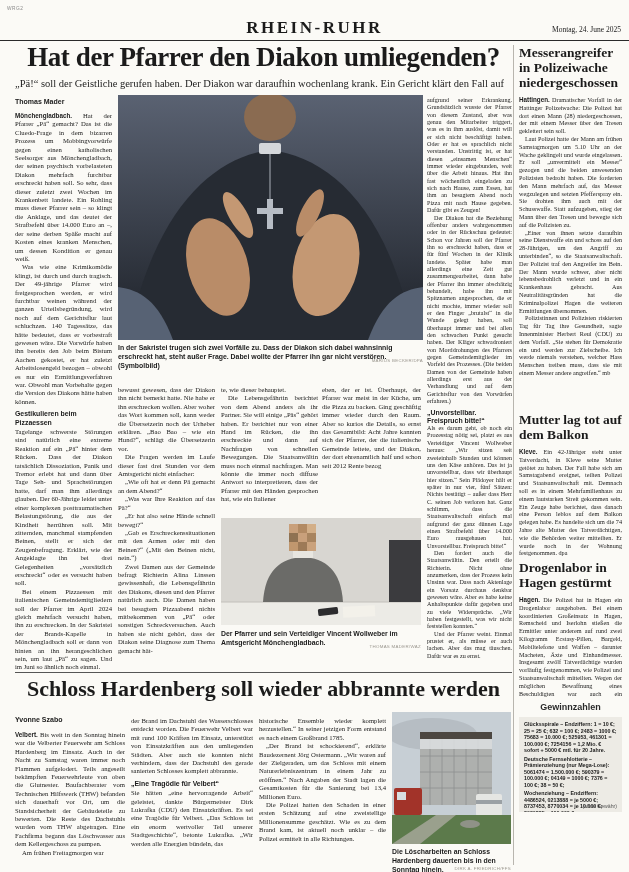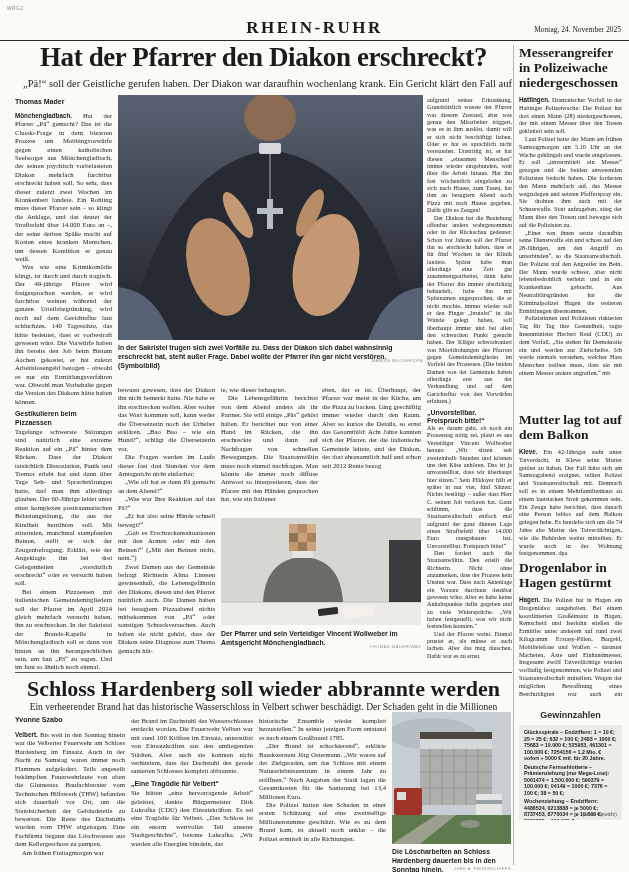--- a/index.html
+++ b/index.html
@@ -14,21 +14,21 @@
   .section-title{ position:absolute; left:0; right:0; top:18px; text-align:center;
     font-size:17px; font-weight:bold; letter-spacing:2.5px;}
   .edition-date{ position:absolute; right:8px; top:25px; font-size:7.5px; color:#222;}
   .mast-rule{ position:absolute; left:0; right:0; top:40px; height:1px; background:#2a2a2a;}
   
   .v-rule{ position:absolute; left:513px; top:45px; width:1px; height:820px; background:#b8b5ae;}
   .h-rule{ position:absolute; left:15px; top:672px; width:497px; height:1px; background:#555;}
   
   .lead-headline{ position:absolute; left:15px; top:42px; width:497px; text-align:center;
     font-size:27px; font-weight:bold; letter-spacing:-0.4px; white-space:nowrap; overflow:hidden;}
-  .lead-dek{ position:absolute; left:15px; top:78px; width:497px; text-align:right;
+  .lead-dek{ position:absolute; left:15px; top:78px; width:497px; text-align:left;
     font-size:10.5px; white-space:nowrap; overflow:hidden;}
   .byline{ position:absolute; font:bold 7px "Liberation Sans",sans-serif;}
   #byline-lead{ left:15px; top:98px; width:97px;}
   .bcol{ position:absolute; font-size:6.7px; line-height:8.4px; text-align:justify; overflow:hidden;}
   .bcol p{ text-indent:7px; }
   .bcol p:first-child{ text-indent:0; }
   .bcol p.crosshead{ font-family:"Liberation Sans",sans-serif; font-weight:bold; font-size:6.9px;
     text-indent:0; text-align:left; margin-top:4px; margin-bottom:1px;}
   .bcol p.crosshead + p{ text-indent:0; }
   b.lead-in{ font-family:"Liberation Sans",sans-serif; font-size:6.3px;}
@@ -52,21 +52,21 @@
   
   .sidebar{ position:absolute; left:519px; top:45px; width:103px; height:822px; overflow:hidden;}
   .sb-h{ font-size:13.5px; line-height:15px; font-weight:bold; text-align:left;}
   .sb-h.second{ }
   .sb-body{ font-size:6.2px; line-height:7.8px; text-align:justify; overflow:hidden; margin-top:6px;}
   .sb-body p{ text-indent:6px;}
   .sb-body p:first-child{ text-indent:0;}
   #sb-body1{ height:316px;}
   #sb-body2{ height:112px;}
   #sb-body3{ height:102px;}
-  .lot-h{ margin-top:12px; text-align:center; font:bold 9px "Liberation Sans",sans-serif; color:#2b2b2b;}
+  .lot-h{ margin-top:4px; text-align:center; font:bold 9px "Liberation Sans",sans-serif; color:#2b2b2b;}
   .lot-box{ position:relative; margin-top:5px; background:#edebe5; padding:4px 5px 9px;
     font:bold 5.3px/6.5px "Liberation Sans",sans-serif; height:95px; overflow:hidden;}
   .lot-box p{ margin-bottom:2px; text-align:left;}
   .lot-note{ position:absolute; right:5px; bottom:3px; font:normal 5.2px "Liberation Sans",sans-serif; color:#555;}
   
   .bottom-headline{ position:absolute; left:15px; top:676px; width:497px; text-align:center;
     font-size:22px; font-weight:bold; white-space:nowrap; overflow:hidden;}
   .bottom-dek{ position:absolute; left:15px; top:702px; width:497px; text-align:center;
     font-size:9.5px; white-space:nowrap; overflow:hidden;}
   #byline-bottom{ left:15px; top:716px; width:110px;}
@@ -74,24 +74,24 @@
   #colb2{ left:131px; top:717px; width:122px; height:150px;}
   #colb3{ left:259px; top:717px; width:127px; height:150px;}
 </style>
 </head>
 <body>
 
 <div class="page">
 
   <div class="plate">WRG2</div>
   <div class="section-title">RHEIN-RUHR</div>
-  <div class="edition-date">Montag, 24. November 2025</div>
+  <div class="edition-date">Montag, 24. June 2025</div>
   <div class="mast-rule"></div>
 
-  <h1 class="lead-headline">Hat der Pfarrer den Diakon erschreckt?</h1>
+  <h1 class="lead-headline">Hat der Pfarrer den Diakon umliegenden?</h1>
   <div class="lead-dek">„Pä!“ soll der Geistliche gerufen haben. Der Diakon war daraufhin wochenlang krank. Ein Gericht klärt den Fall auf</div>
   <div class="byline" id="byline-lead">Thomas Mader</div>
 
   <div class="bcol" id="col1">
       <p><b class="lead-in">Mönchengladbach.</b> Hat der Pfarrer „Pä“ gemacht? Das ist die Cluedo-Frage in dem bizarren Prozess um Mobbingvorwürfe gegen einen katholischen Seelsorger aus Mönchengladbach, der seinen psychisch vorbelasteten Diakon mehrfach furchtbar erschreckt haben soll. So sehr, dass dieser zuletzt zwei Wochen im Krankenbett landete. Ein Rohling muss dieser Pfarrer sein – so klingt die Anklage, und das deutet der Strafbefehl über 14.000 Euro an –, der seine derben Späße macht auf Kosten eines kranken Menschen, um dessen Kondition er genau weiß.</p>
       <p>Was wie eine Krimikomödie klingt, ist durch und durch tragisch. Der 49-jährige Pfarrer wird freigesprochen werden, er wird furchtbar weinen während der ganzen Urteilsbegründung, wird noch auf dem Gerichtsflur laut schluchzen. 140 Tagessätze, das hätte bedeutet, dass er vorbestraft gewesen wäre. Die Vorwürfe haben ihn bereits den Job beim Bistum Aachen gekostet, er hat zuletzt Arbeitslosengeld bezogen – obwohl es nur ein Ermittlungsverfahren war. Obwohl man Vorbehalte gegen die Version des Diakons hätte haben können.</p>
       <p class="crosshead">Gestikulieren beim Pizzaessen</p>
       <p>Tagelange schwerste Störungen sind natürlich eine extreme Reaktion auf ein „Pä“ hinter dem Rücken. Dass der Diakon tatsächlich Dissoziation, Panik und Tremor erlebt hat und dann über Tage Seh- und Sprachstörungen hatte, darf man ihm allerdings glauben. Der 60-Jährige leidet unter einer komplexen posttraumatischen Belastungstörung, die aus der Kindheit herrühren soll. Mit zitternden, manchmal stampfenden Beinen, stellt er sich der Zeugenbefragung. Erklärt, wie der Angeklagte ihn bei drei Gelegenheiten „vorsätzlich erschreckt“ oder es versucht haben soll.</p>
       <p>Bei einem Pizzaessen mit italienischen Gemeindemitgliedern soll der Pfarrer im April 2024 gleich mehrfach versucht haben, ihn zu erschrecken. In der Sakristei der Brands-Kapelle in Mönchengladbach soll er dann von hinten an ihn herangeschlichen sein, um laut „Pä“ zu sagen. Und im Juni so ähnlich noch einmal.</p>
     </div>
@@ -212,21 +212,20 @@
       <div>
           <p>Glücksspirale – Endziffern: 1 = 10 €; 25 = 25 €; 632 = 100 €; 2483 = 1000 €; 75683 = 10.000 €; 525953, 461301 = 100.000 €; 7254156 = 1,2 Mio. € sofort + 5000 € mtl. für 20 Jahre.</p>
           <p>Deutsche Fernsehlotterie – Prämienziehung (nur Mega-Lose): 5061474 = 1.500.000 €; 590379 = 100.000 €; 04149 = 1000 €; 7376 = 100 €; 38 = 50 €;</p>
           <p>Wochenziehung – Endziffern: 4486524, 0213888 = je 5000 €; 8737453, 8770034 = je 10.000 €; 8929825 = 100.000 €.</p>
         </div>
       <span class="lot-note">(ohne Gewähr)</span>
     </div>
   </div>
 
   <h1 class="bottom-headline">Schloss Hardenberg soll wieder abbrannte werden</h1>
-  <div class="bottom-dek">Ein verheerender Brand hat das historische Wasserschloss in Velbert schwer beschädigt. Der Schaden geht in die Millionen</div>
   <div class="byline" id="byline-bottom">Yvonne Szabo</div>
 
   <div class="bcol" id="colb1">
       <p><b class="lead-in">Velbert.</b> Bis weit in den Sonntag hinein war die Velberter Feuerwehr am Schloss Hardenberg im Einsatz. Auch in der Nacht zu Samstag waren immer noch Flammen aufgelodert. Teils angeseilt bekämpften Feuerwehrleute von oben die Glutnester. Baufachberater vom Technischen Hilfswerk (THW) befanden sich dauerhaft vor Ort, um die Standsicherheit der Gebäudeteile zu bewerten. Die Reste des Dachstuhls wurden vom THW abgetragen. Eine Fachfirma begann das Löschwasser aus dem Kellergeschoss zu pumpen.</p>
       <p>Am frühen Freitagmorgen war</p>
     </div>
   <div class="bcol" id="colb2">
       <p>der Brand im Dachstuhl des Wasserschlosses entdeckt worden. Die Feuerwehr Velbert war mit rund 100 Kräften im Einsatz, unterstützt von Einsatzkräften aus den umliegenden Städten. Aber auch sie konnten nicht verhindern, dass der Dachstuhl des gerade sanierten Schlosses komplett abbrannte.</p>
       <p class="crosshead">„Eine Tragödie für Velbert“</p>
       <p>Sie hätten „eine hervorragende Arbeit“ geleistet, dankte Bürgermeister Dirk Lukrafka (CDU) den Einsatzkräften. Es sei eine Tragödie für Velbert. „Das Schloss ist ein enorm wertvoller Teil unserer Stadtgeschichte“, betonte Lukrafka. „Wir werden alle Energien bündeln, das</p>

